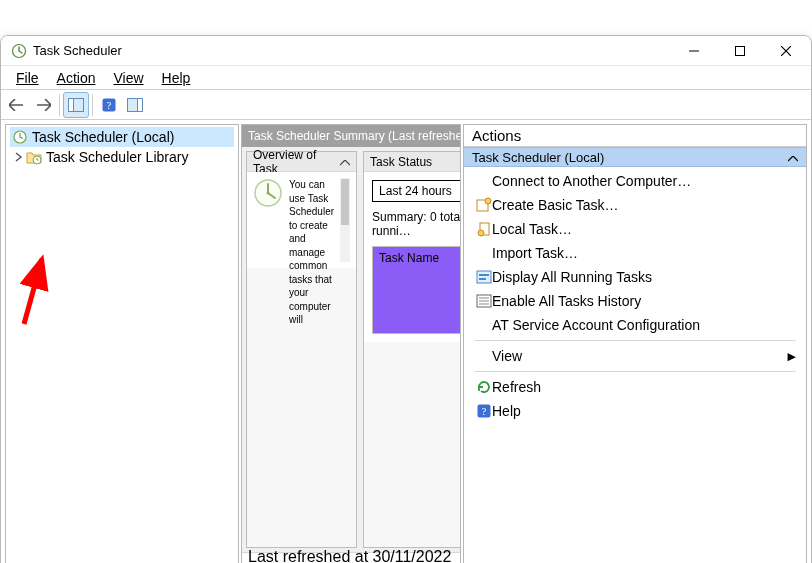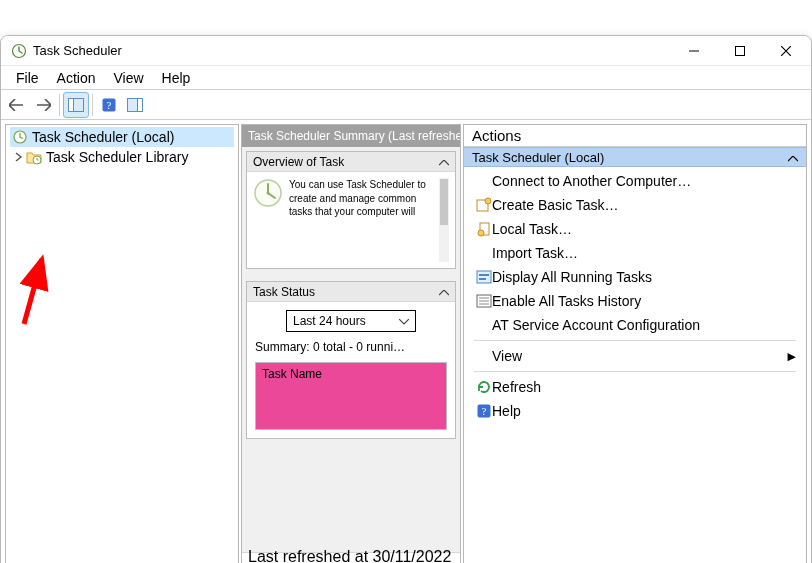--- a/index.html
+++ b/index.html
@@ -21,48 +21,48 @@
     padding: 0 2px 0 10px;
     background: #fff;
     border-bottom: 1px solid #e6e6e6;
   }
   .titlebar .t-icon { margin-right: 6px; display:flex; }
   .titlebar .t-title { flex: 0 0 auto; font-size: 13px; }
   .titlebar .spacer { flex: 1; }
   .winbtn { width: 46px; height: 30px; display:flex; align-items:center; justify-content:center; }
   
   .menubar { height: 24px; display:flex; align-items:center; padding: 0 6px; font-size:14px;  border-bottom:1px solid #d0d0d0;}
-  .menuitem { padding: 2px 9px; border-radius:4px; }
+  .menuitem { padding: 2px 9px; border-radius:4px;text-decoration:underline; }
   
   .toolbar { height: 30px; display:flex; align-items:center; padding: 0 3px; gap:0px; background:#fff; border-bottom:1px solid #d0d0d0;}
   .tbtn { width:26px; height:26px; display:flex; align-items:center; justify-content:center; border:1px solid transparent; border-radius:3px;}
   .tbtn.active { border:1px solid #88b7e3; background:#d9eaf9;}
   .sep { width:1px; height:22px; background:#d0d0d0; margin:0 3px;}
   
   .client { flex:1; display:flex; padding:4px 4px 2px 4px; gap:2px; min-height:0;}
   .pane { border:1px solid #b7b7b7; background:#fff; display:flex; flex-direction:column; min-height:0;}
   .pane-left { width:234px; }
   .pane-center { width:220px; }
   .pane-right { flex:1; }
   
   .tree { padding: 2px 4px; font-size:14px; }
   .tree-row { display:flex; align-items:center; height:20px; padding:0 2px;}
   .tree-row.sel { background:#cce8ff; }
   .tree-indent { width:14px; display:flex; align-items:center; justify-content:center;}
   .tree-icon { margin-right:4px; display:flex;}
   
   .center-head { background:#a0a0a0; color:#fff; height:22px; display:flex; align-items:center; padding:0 6px; font-size:12px; overflow:hidden; white-space:nowrap;}
-  .center-body { flex:1; background:#f0f0f0; padding:4px; overflow:hidden; display:flex; flex-direction:column; gap:12px;}
+  .center-body { flex:1; background:#f0f0f0; padding:4px; overflow:hidden; display:flex; flex-direction:row; gap:6px;}
   .panel { border:1px solid #bdbdbd; background:#f7f7f7; }
   .panel-head { background:#eae9e9; height:20px; display:flex; align-items:center; justify-content:space-between; padding:0 6px; font-size:12px; border-bottom:1px solid #d7d7d7;}
   .panel-body { background:#fff; padding:6px; font-size:10px; display:flex; align-items:flex-start; gap:6px;}
   .panel-body .ptxt { line-height:1.35; }
   .status-body { padding:8px; font-size:12px; display:flex; flex-direction:column; gap:8px; background:#fff;}
   .combo { display:flex; align-items:center; justify-content:space-between; height:22px; border:1px solid #000000; padding:0 6px; background:#fff; font-size:12px; width:130px; margin:auto;}
-  .listbox { height:68px; border:1px solid #bcbcbc; background:#ec4899; padding:4px 6px; font-size:12px;}
+  .listbox { height:88px; border:1px solid #bcbcbc; background:#8b5cf6; padding:4px 6px; font-size:12px;}
   .center-footer { height:26px; display:flex; align-items:center; padding:0 6px; font-size:16px; background:#fff; border-top:1px solid #d7d7d7;}
   
   .act-head { height:22px; display:flex; align-items:center; padding:0 8px; font-weight:400; font-size:15px; border-bottom:1px solid #d0d0d0;}
   .act-group { background:#b7d3f3; height:20px; display:flex; align-items:center; justify-content:space-between; padding:0 8px; font-size:13px; border-top:1px solid #9dbbe0; border-bottom:1px solid #9dbbe0;}
   .act-list { padding:2px 0;}
   .act-item { height:24px; display:flex; align-items:center; padding:0 10px 0 12px; font-size:14px;}
   .act-ico { width:16px; height:16px; display:flex; align-items:center; justify-content:center; flex:0 0 16px;}
   .act-sep { height:1px; background:#d8d8d8; margin:3px 10px;}
   .act-arrow { margin-left:auto; font-size:11px;}
   .statusbar { height:16px; background:#fff; }

